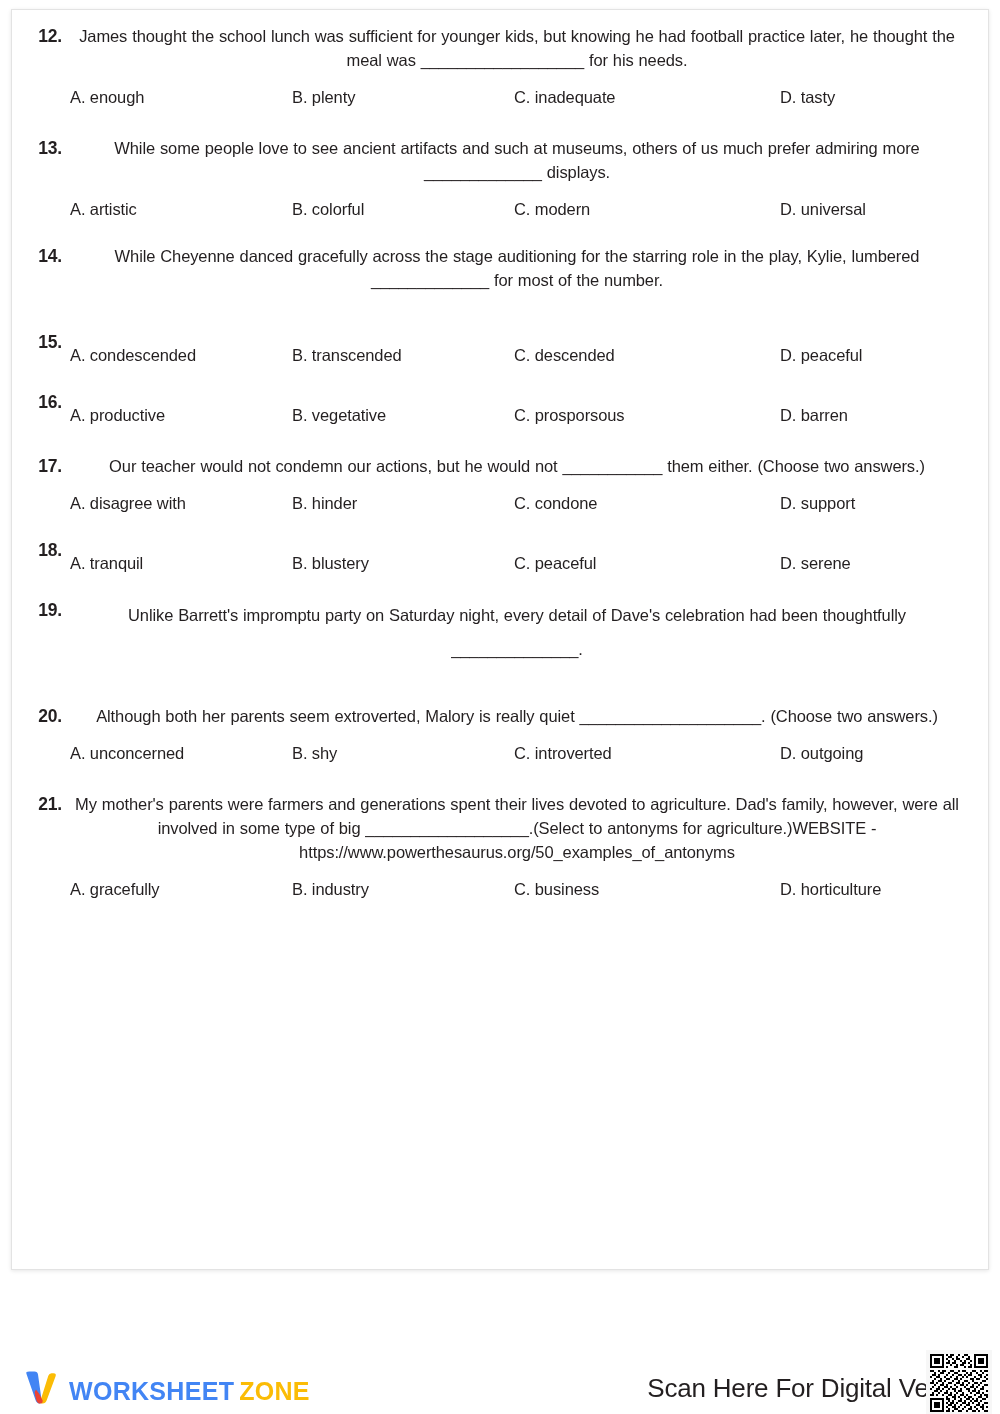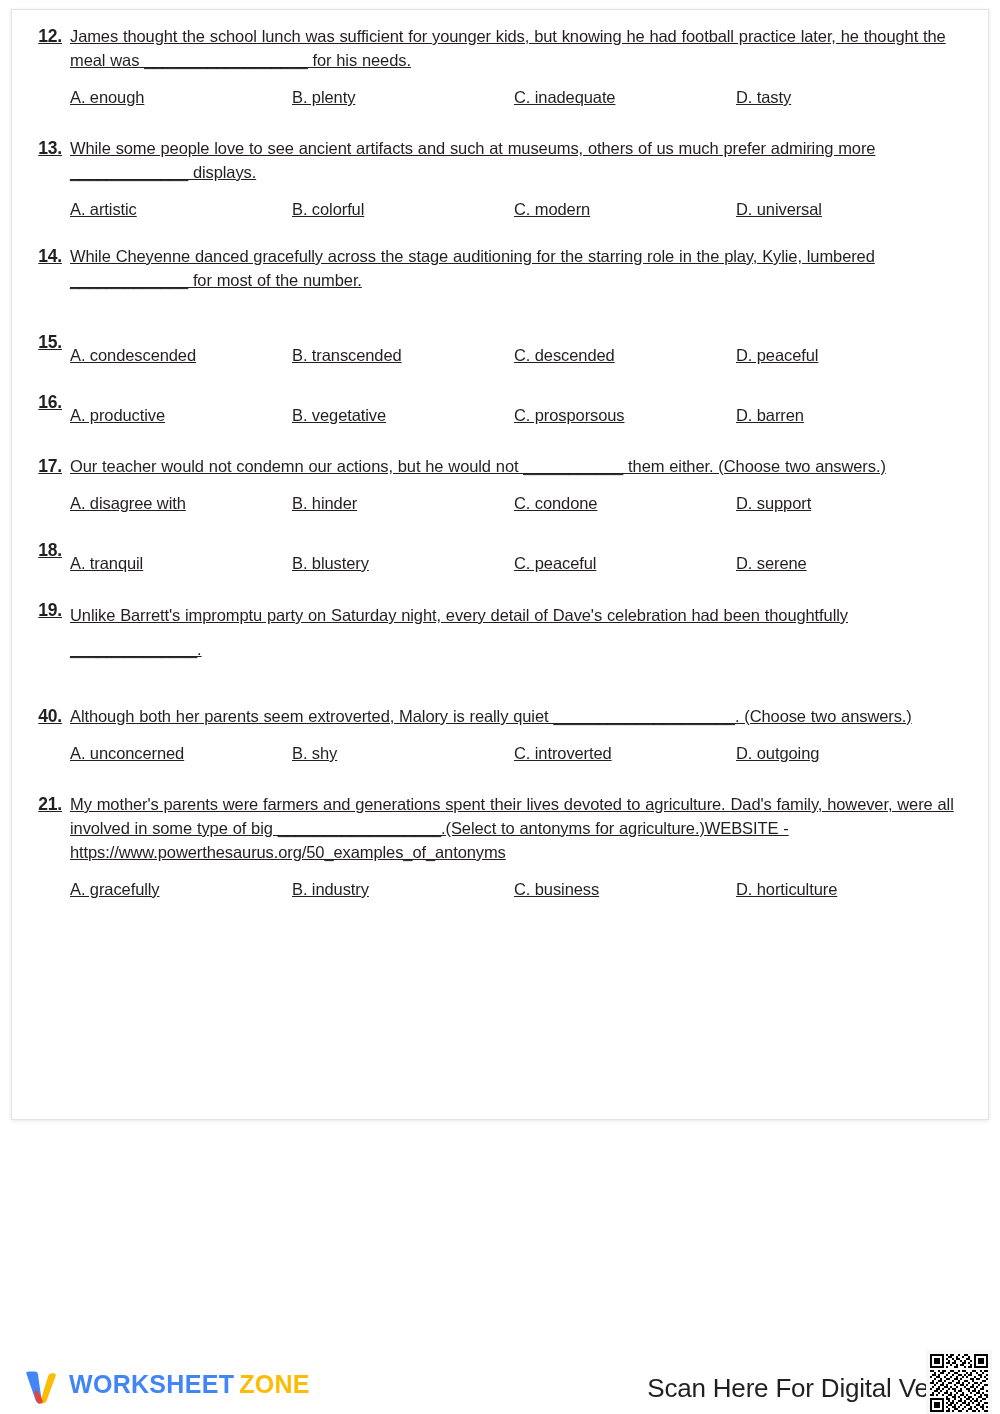--- a/index.html
+++ b/index.html
@@ -16,26 +16,25 @@
     position: relative;
     overflow: hidden;
   }
 
   
   #worksheet-page {
     position: absolute;
     left: 11px;
     top: 9px;
     width: 978px;
-    height: 1111px;
+    height: 1261px;
     background: #ffffff;
     border: 1px solid #e3e3e3;
     box-shadow: 0 1px 4px rgba(0,0,0,0.10);
     padding: 14px 24px 10px 24px;
-    text-decoration: underline;
   }
 
   
   .question-block {
     display: flex;
     align-items: flex-start;
     margin-bottom: 0;
   }
   .q-number {
     font-weight: bold;
@@ -48,55 +47,55 @@
     letter-spacing: -0.2px;
   }
   .q-body {
     flex: 1 1 auto;
     min-width: 0;
   }
   .q-stem {
     font-size: 16.5px;
     line-height: 24px;
     letter-spacing: -0.1px;
-    text-align: left;
+    text-align: center;
     word-spacing: 0.4px;
   }
   .q-stem.loose {
     line-height: 34px;
   }
   .options-row {
     display: flex;
     font-size: 16.5px;
     line-height: 22px;
     letter-spacing: -0.1px;
   }
   .option {
     flex: 0 0 222px;
   }
-  .option:last-child { flex: 1 1 auto; }
+  .option:last-child { flex: 1 1 auto; margin-left: 44px; }
 
   
   .sp-stem-to-opts { height: 14px; }
   .sp-block { height: 28px; }
   .sp-block-sm { height: 24px; }
 
   
   #page-footer {
     position: absolute;
     left: 0;
     top: 1362px;
     width: 1000px;
     height: 52px;
     display: flex;
     align-items: center;
   }
   #brand-logo {
     display: flex;
-    align-items: flex-start;
+    align-items: flex-end;
     margin-left: 22px;
   }
   #brand-mark {
     width: 38px;
     height: 36px;
     flex: 0 0 38px;
     margin-right: 9px;
   }
   #brand-wordmark {
     font-size: 25px;
@@ -229,21 +228,21 @@
       </div>
       <div class="question-block">
         <div class="q-number">19.</div>
         <div class="q-body">
           <div class="q-stem loose">Unlike Barrett's impromptu party on Saturday night, every detail of Dave's celebration had been thoughtfully ______________.</div>
           <div class="sp-stem-to-opts"></div>
           <div class="sp-block-sm"></div>
         </div>
       </div>
       <div class="question-block">
-        <div class="q-number">40.</div>
+        <div class="q-number">20.</div>
         <div class="q-body">
           <div class="q-stem">Although both her parents seem extroverted, Malory is really quiet ____________________. (Choose two answers.)</div>
           <div class="sp-stem-to-opts"></div>
           <div class="options-row">
             <div class="option">A. unconcerned</div>
             <div class="option">B. shy</div>
             <div class="option">C. introverted</div>
             <div class="option">D. outgoing</div>
           </div>
           <div class="sp-block"></div>

